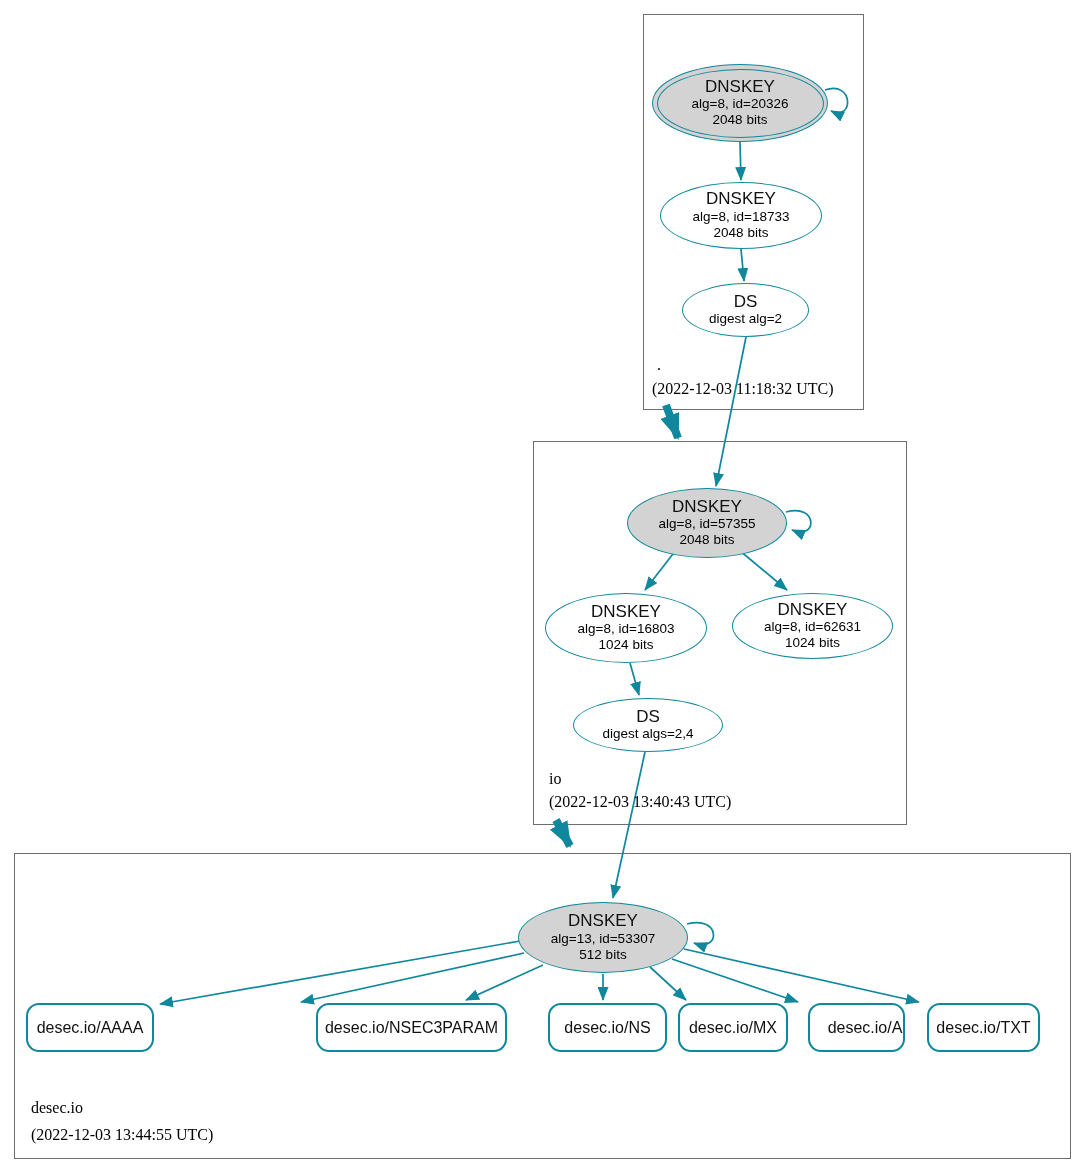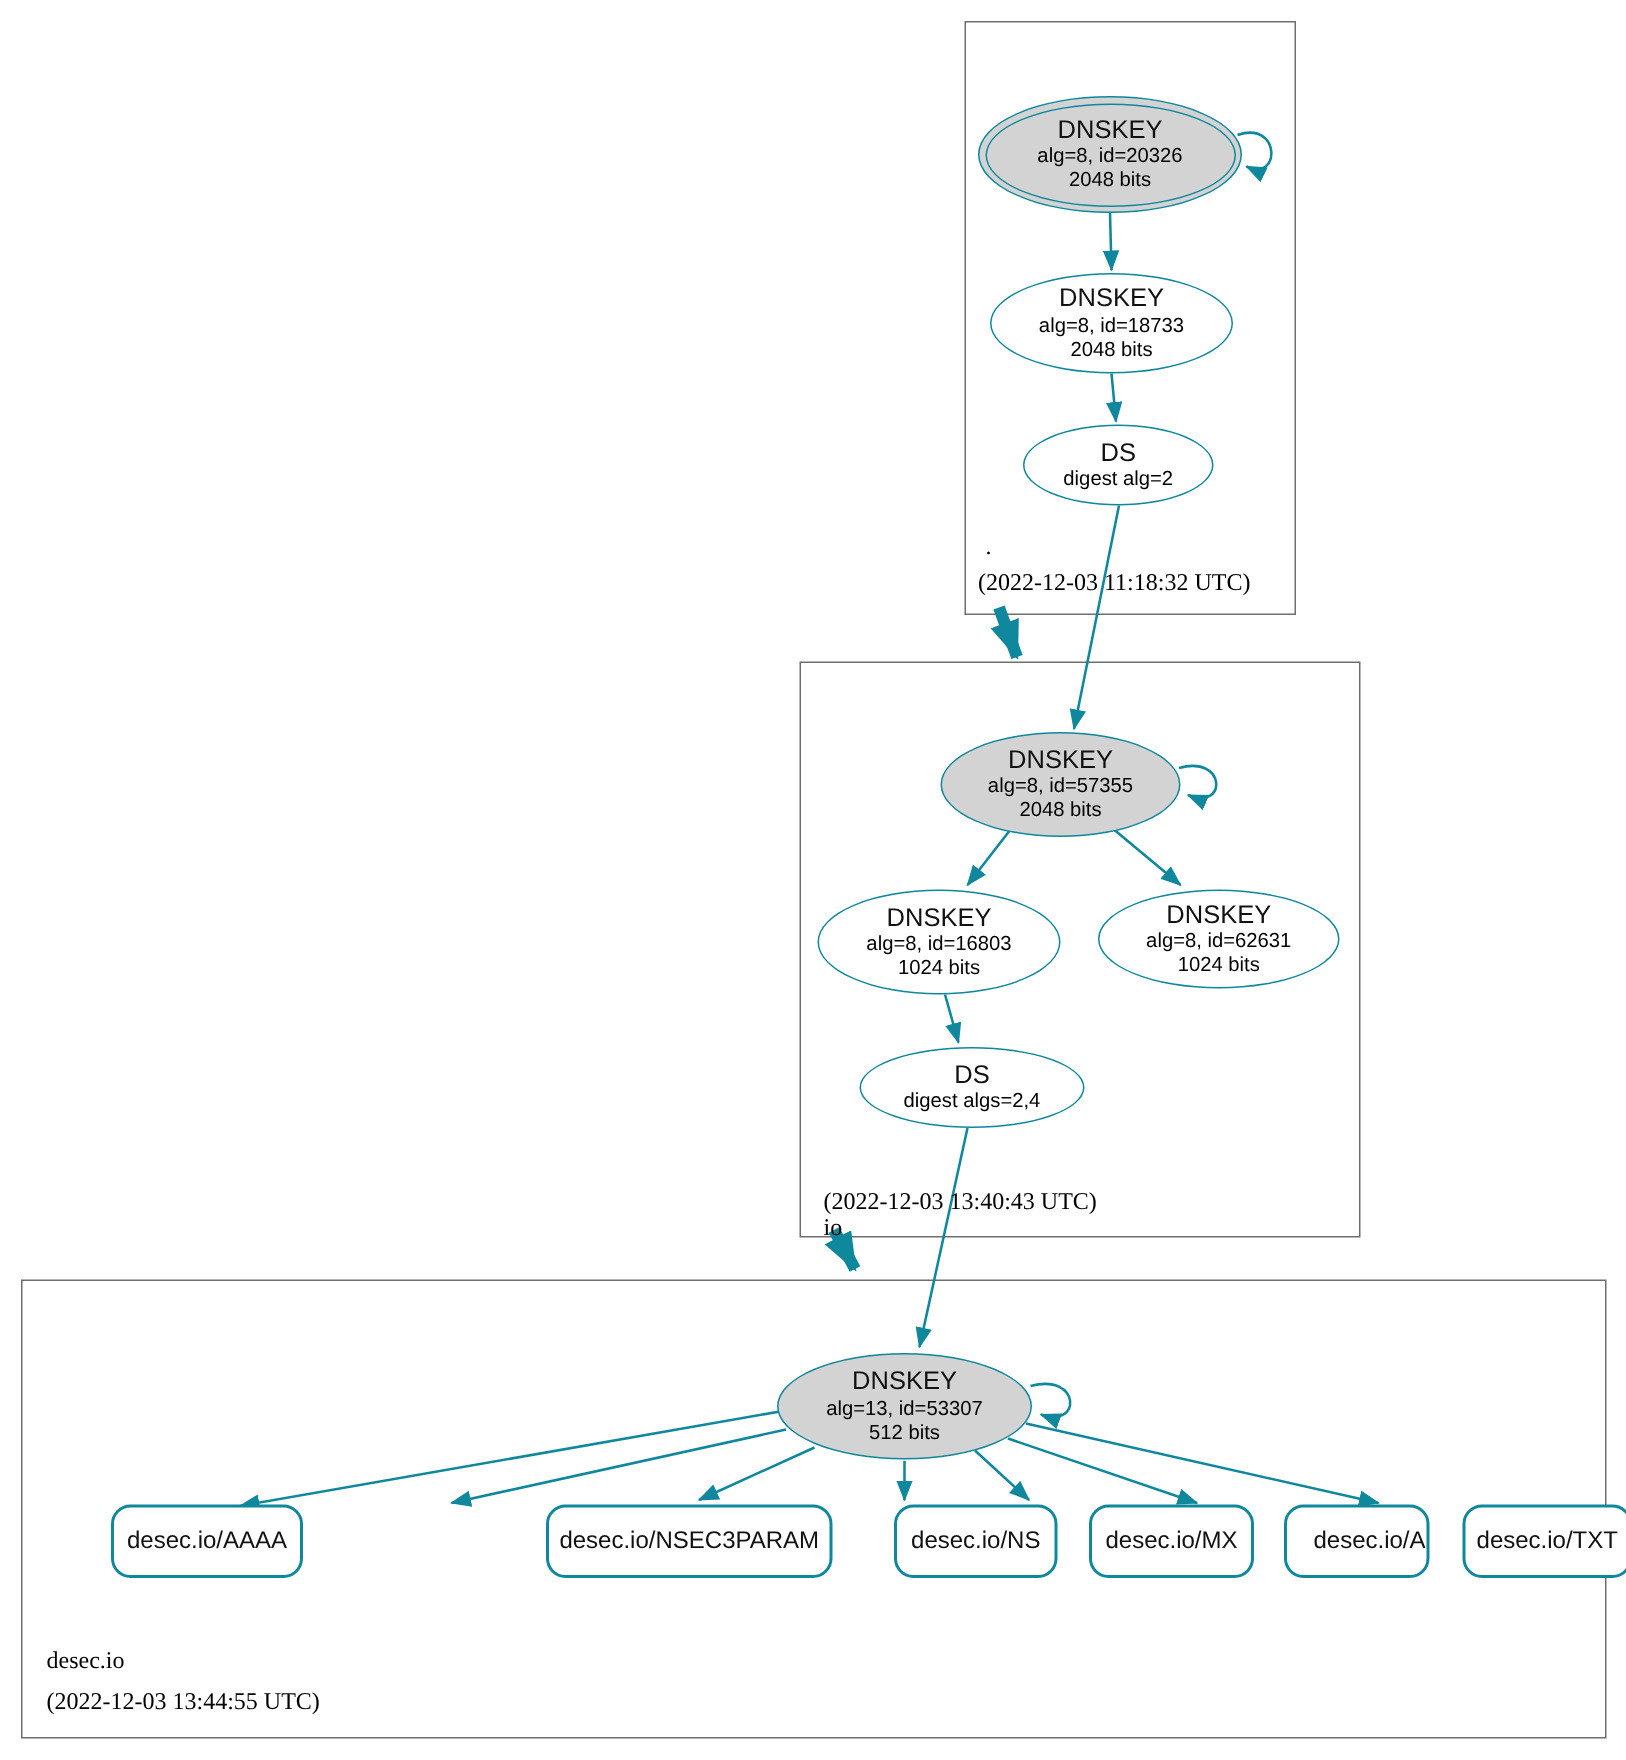--- a/index.html
+++ b/index.html
@@ -17,35 +17,35 @@
           background:#fff; display:flex; flex-direction:column; align-items:center; justify-content:center;
           text-align:center; z-index:2; }
   .node.filled { background:var(--fill); }
   .ring { position:absolute; box-sizing:border-box; border:1.8px solid var(--teal); border-radius:50%;
           background:var(--fill); padding:3.5px; display:flex; z-index:2; }
   .ring .node { position:relative; flex:1; width:100%; height:100%; }
   .ntitle { font-family:"Liberation Sans", sans-serif; font-size:17px; line-height:1.08; color:#111; }
   .ndetail { font-family:Liberation Sans, sans-serif; font-size:13.5px; line-height:1.18; color:#000; }
   .rrset { position:absolute; top:1003px; height:49px; box-sizing:border-box; border:2.2px solid var(--teal);
            border-radius:13px; background:#fff; display:flex; align-items:center; justify-content:center;
-           font-family:"Liberation Sans", sans-serif; font-size:16px; color:#111; z-index:2;margin-left:48px; }
+           font-family:"Liberation Sans", sans-serif; font-size:16px; color:#111; z-index:2; }
 </style>
 </head>
 <body>
 
 <div class="canvas">
 
   <div class="zone-box" style="left:643px; top:14px; width:219px; height:394px;"></div>
   <div class="zone-box" style="left:533px; top:441px; width:372px; height:382px;"></div>
   <div class="zone-box" style="left:14px; top:853px; width:1055px; height:304px;"></div>
 
   <div class="zone-name" style="left:657px; top:356px;">.</div>
   <div class="zone-ts" style="left:652px; top:380px;">(2022-12-03 11:18:32 UTC)</div>
 
-  <div class="zone-name" style="left:549px; top:810px;">io</div>
+  <div class="zone-name" style="left:549px; top:770px;">io</div>
   <div class="zone-ts" style="left:549px; top:793px;">(2022-12-03 13:40:43 UTC)</div>
 
   <div class="zone-name" style="left:31px; top:1099px;">desec.io</div>
   <div class="zone-ts" style="left:31px; top:1126px;">(2022-12-03 13:44:55 UTC)</div>
 
   <svg class="edges" width="1084" height="1173" viewBox="0 0 1084 1173">
     <defs>
       <marker id="arrow" markerUnits="userSpaceOnUse" markerWidth="14" markerHeight="11" refX="13" refY="5.5" orient="auto">
         <path d="M0,0 L14,5.5 L0,11 Z"></path>
       </marker>
@@ -124,21 +124,21 @@
     <div class="ndetail">alg=13, id=53307</div>
     <div class="ndetail">512 bits</div>
   </div>
 
   <div class="rrset" style="left:26px; width:128px;">
     <span>desec.io/AAAA</span>
   </div>
   <div class="rrset" style="left:316px; width:191px;">
     <span>desec.io/NSEC3PARAM</span>
   </div>
-  <div class="rrset" style="left:548px; width:109px;">
+  <div class="rrset" style="left:548px; width:119px;">
     <span>desec.io/NS</span>
   </div>
   <div class="rrset" style="left:678px; width:110px;">
     <span>desec.io/MX</span>
   </div>
   <div class="rrset" style="left:808px; width:97px;padding-left:17px;">
     <span>desec.io/A</span>
   </div>
   <div class="rrset" style="left:927px; width:113px;">
     <span>desec.io/TXT</span>

